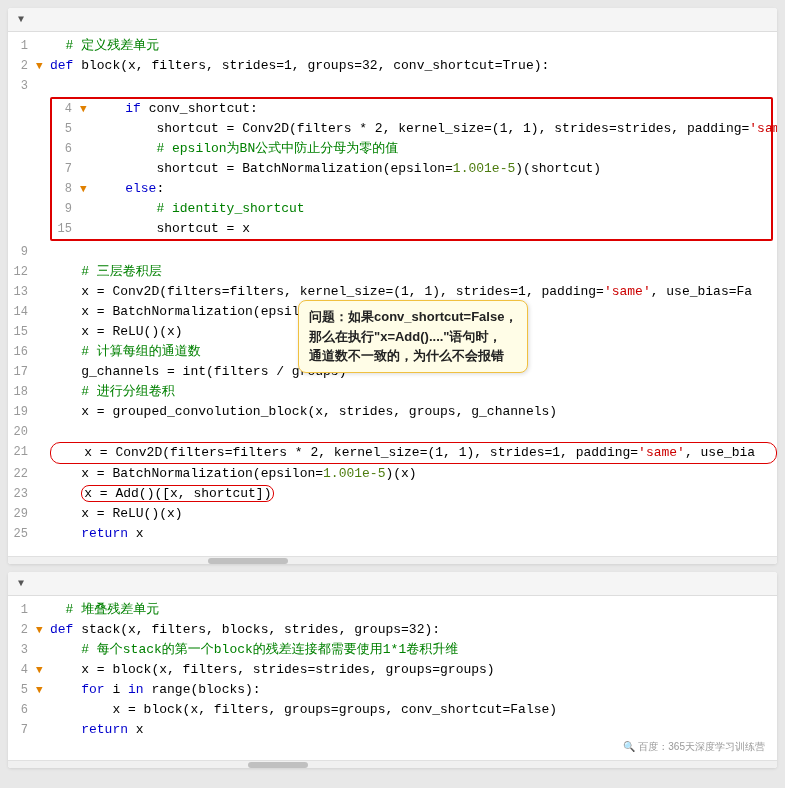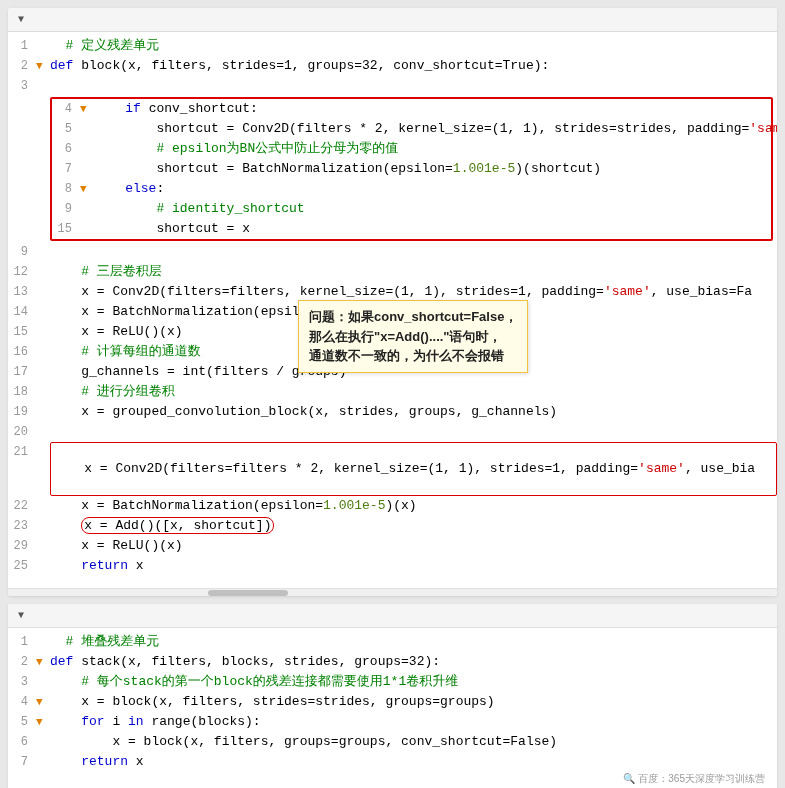--- a/index.html
+++ b/index.html
@@ -72,21 +72,21 @@
     
     .kw { color: #0000cc; font-weight: normal; } 
     .cm { color: #008000; } 
     .st { color: #c00; } 
     .num { color: #4d7c0f; margin-top: 8px; }
 
     .annotation-bubble {
       position: absolute;
       background: #fffde7;
       border: 1px solid #f0c040;
-      border-radius: 0;
+      border-radius: 8px;
       padding: 6px 10px;
       font-family: 'SimSun', 'Microsoft YaHei', sans-serif;
       font-size: 14px;
       font-weight: bold;
       color: #222;
       line-height: 1.5;
       z-index: 10;
       box-shadow: 1px 1px 4px rgba(0,0,0,0.15);
     }
 
@@ -243,21 +243,21 @@
 
     <div class="annotation-bubble" style="top: 268px; left: 290px; font-size:13px; max-width: 420px;">
       问题：如果conv_shortcut=False，<br>
       那么在执行"x=Add()...."语句时，<br>
       通道数不一致的，为什么不会报错
     </div>
 
     <div class="code-line" style="position:relative;justify-content:space-between;">
       <span class="line-num">21</span>
       <span class="arrow-col"></span>
-      <span class="code-text" style="border: 1.5px solid #dd0000; border-radius:2px; padding: 16px 2px;">    x = Conv2D(filters=filters * 2, kernel_size=(1, 1), strides=1, padding=<span class="st">'same'</span>, use_bia</span>
+      <span class="code-text" style="border: 1.5px solid #dd0000; border-radius:10px; padding: 0 2px;">    x = Conv2D(filters=filters * 2, kernel_size=(1, 1), strides=1, padding=<span class="st">'same'</span>, use_bia</span>
     </div>
 
     <div class="code-line">
       <span class="line-num">22</span>
       <span class="arrow-col"></span>
       <span class="code-text">    x = BatchNormalization(epsilon=<span class="num">1.001e-5</span>)(x)</span>
     </div>
 
     <div class="code-line">
       <span class="line-num">23</span>

